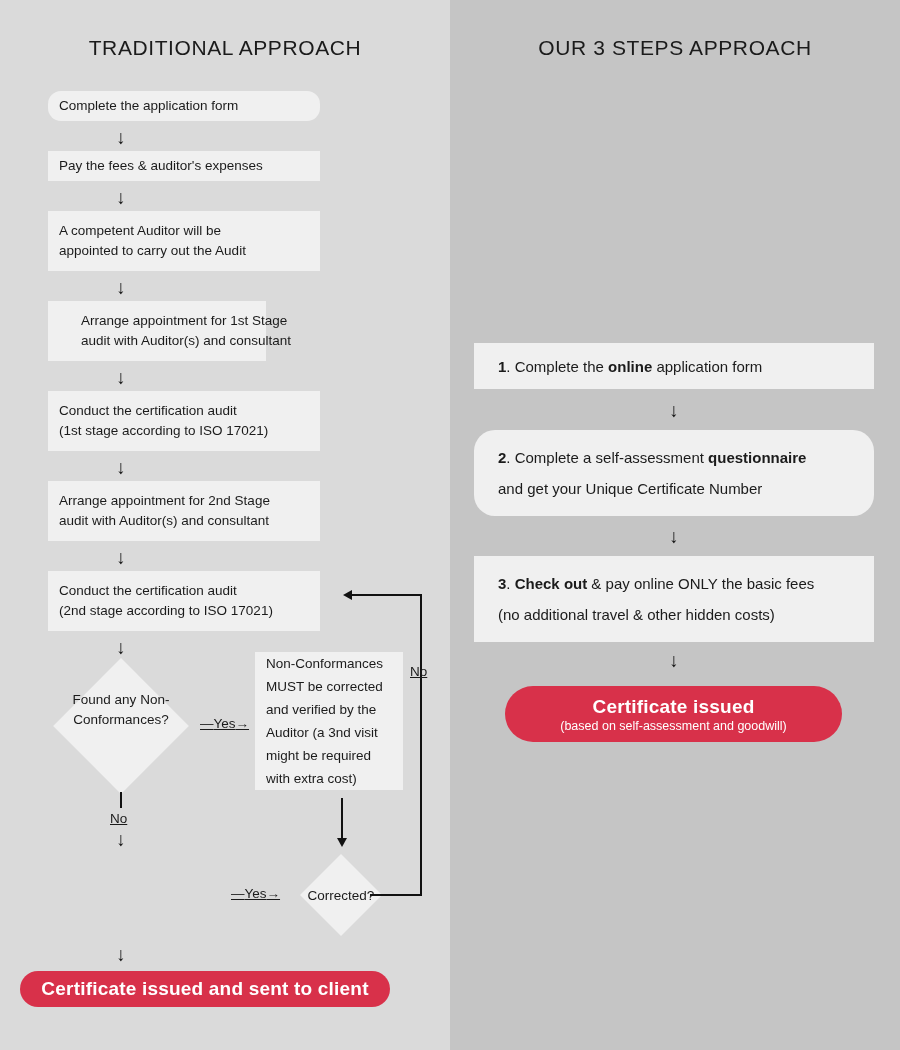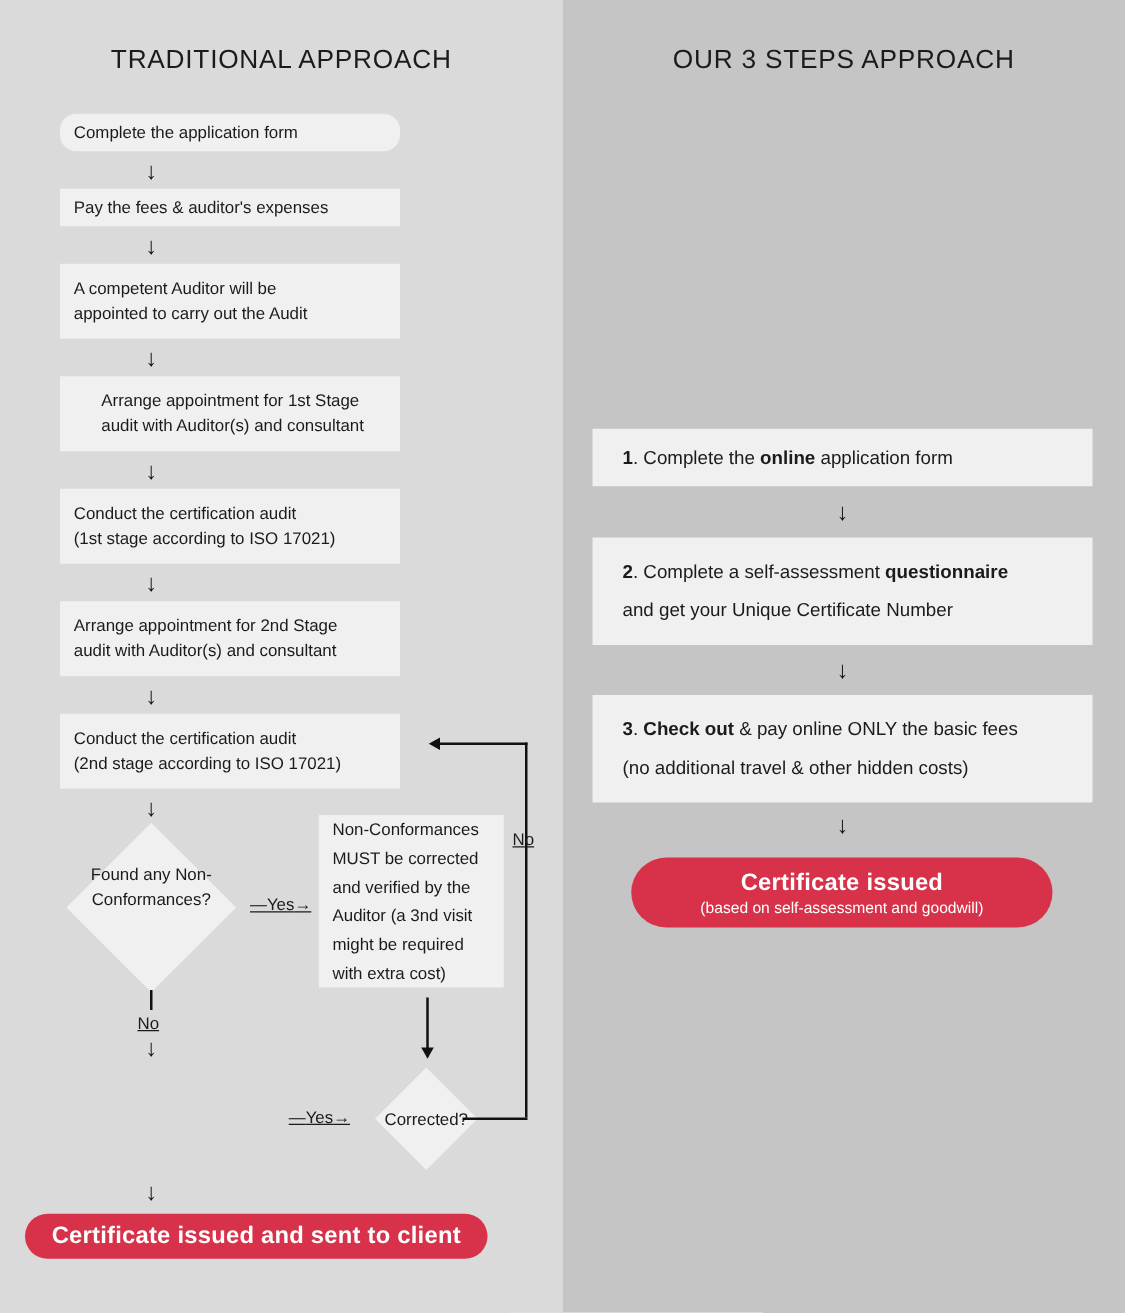--- a/index.html
+++ b/index.html
@@ -136,21 +136,21 @@
       <span class="ln">Pay the fees &amp; auditor's expenses</span>
     </div>
     <div class="arrow-down" style="left:48px; top:188px; width:146px;">↓</div>
 
     <div class="box" style="left:48px; top:211px; width:272px; height:60px;">
       <span class="ln">A competent Auditor will be</span>
       <span class="ln">appointed to carry out the Audit</span>
     </div>
     <div class="arrow-down" style="left:48px; top:278px; width:146px;">↓</div>
 
-    <div class="box" style="left:48px; top:301px; width:272px; height:60px;padding-left:33px;">
+    <div class="box" style="left:48px; top:301px; width:218px; height:60px;padding-left:33px;">
       <span class="ln">Arrange appointment for 1st Stage</span>
       <span class="ln">audit with Auditor(s) and consultant</span>
     </div>
     <div class="arrow-down" style="left:48px; top:368px; width:146px;">↓</div>
 
     <div class="box" style="left:48px; top:391px; width:272px; height:60px;">
       <span class="ln">Conduct the certification audit</span>
       <span class="ln">(1st stage according to ISO 17021)</span>
     </div>
     <div class="arrow-down" style="left:48px; top:458px; width:146px;">↓</div>
@@ -217,21 +217,21 @@
 
   <div class="panel panel-right">
 
     <div class="panel-title">OUR 3 STEPS APPROACH</div>
 
     <div class="box-r" style="left:24px; top:343px; width:400px; height:46px;">
       <span class="rl"><b>1</b><span>. Complete the </span><b>online</b><span> application form</span></span>
     </div>
     <div class="arrow-down" style="left:24px; top:401px; width:400px;">↓</div>
 
-    <div class="box-r" style="left:24px; top:430px; width:400px; height:86px;">
+    <div class="box-r" style="left:24px; top:430px; width:400px; height:86px;border-radius:21px;">
       <span class="rl"><b>2</b><span>. Complete a self-assessment </span><b>questionnaire</b></span>
       <span class="rl"><span>and get your Unique Certificate Number</span></span>
     </div>
     <div class="arrow-down" style="left:24px; top:527px; width:400px;">↓</div>
 
     <div class="box-r" style="left:24px; top:556px; width:400px; height:86px;">
       <span class="rl"><b>3</b><span>. </span><b>Check out</b><span> &amp; pay online ONLY the basic fees</span></span>
       <span class="rl"><span>(no additional travel &amp; other hidden costs)</span></span>
     </div>
     <div class="arrow-down" style="left:24px; top:651px; width:400px;">↓</div>

